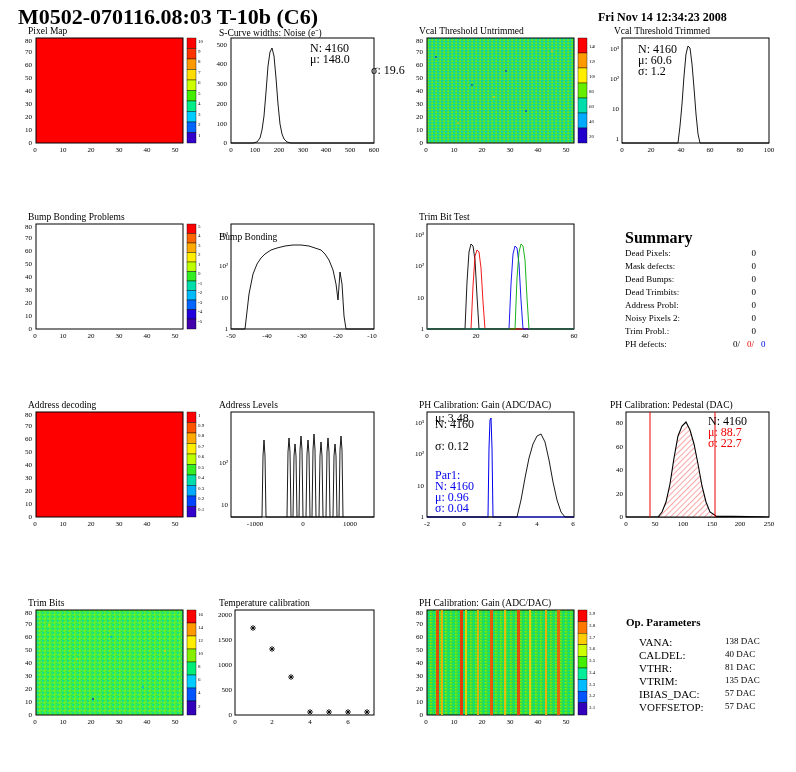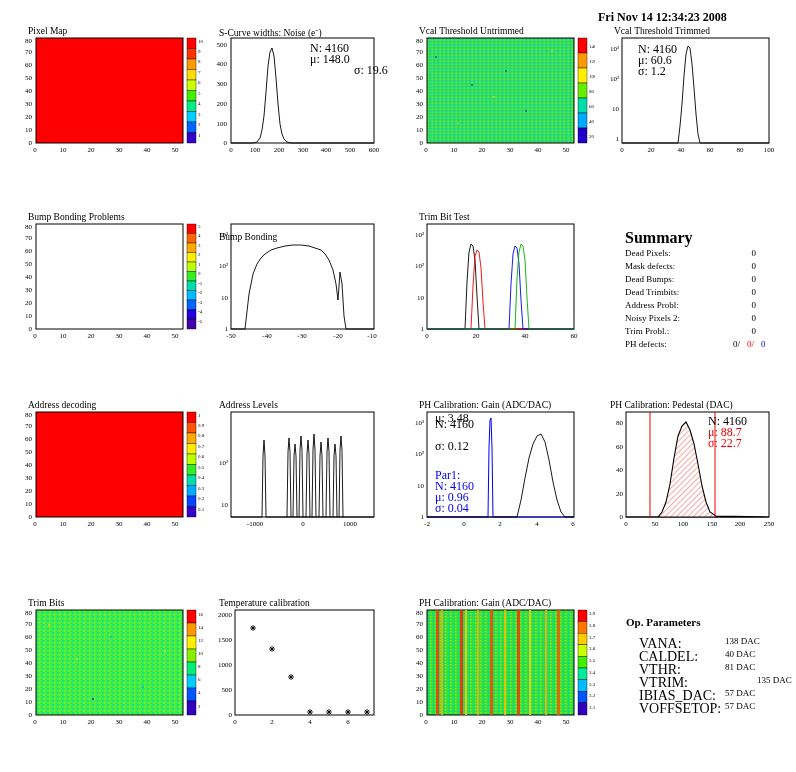--- a/index.html
+++ b/index.html
@@ -9,29 +9,30 @@
   .datestamp{position:absolute;left:598px;top:10px;font-size:12px;font-weight:bold;font-family:"Liberation Serif",serif;}
   .panel{position:absolute;}
   .ptitle{position:absolute;font-size:9.5px;font-family:"Liberation Serif",serif;white-space:nowrap;}
   .stat{position:absolute;font-size:12px;font-family:"Liberation Serif",serif;white-space:nowrap;}
   .stat.blue{color:#0000ee;}
   .stat.red{color:#ee0000;}
   .summary-title{position:absolute;font-size:16px;font-weight:bold;font-family:"Liberation Serif",serif;}
   .sum-lab{position:absolute;font-size:9px;font-family:"Liberation Serif",serif;white-space:nowrap;}
   .sum-val{position:absolute;font-size:9px;font-family:"Liberation Serif",serif;text-align:right;width:20px;}
   .op-title{position:absolute;font-size:11px;font-weight:bold;font-family:"Liberation Serif",serif;}
-  .op-lab{position:absolute;font-size:14px;font-family:"Liberation Serif",serif;white-space:nowrap;}
+  .op-lab{position:absolute;font-size:11px;font-family:"Liberation Serif",serif;white-space:nowrap;}
   .op-val{position:absolute;font-size:9px;font-family:"Liberation Serif",serif;white-space:nowrap;}
   svg{display:block;}
 </style>
 </head>
 <body>
 
 <div class="page">
 
+  <div class="title">M0502-070116.08:03 T-10b (C6)</div>
   <div class="datestamp">Fri Nov 14 12:34:23 2008</div>
 
   <div class="panel" style="left:14px;top:26px;width:190px;height:130px;">
     <div class="ptitle" style="left:14px;top:0px;">Pixel Map</div>
     <svg width="190" height="130">
       <rect x="22" y="12" width="147" height="105" fill="#ff0000" stroke="#000" stroke-width="1"></rect>
       <g font-size="7" font-family="Liberation Serif, serif">
         <text x="21" y="126" text-anchor="middle">0</text>
         <text x="49" y="126" text-anchor="middle">10</text>
         <text x="77" y="126" text-anchor="middle">20</text>
@@ -92,21 +93,21 @@
         <text x="22" y="119" text-anchor="end">0</text>
         <text x="22" y="100" text-anchor="end">100</text>
         <text x="22" y="80" text-anchor="end">200</text>
         <text x="22" y="60" text-anchor="end">300</text>
         <text x="22" y="40" text-anchor="end">400</text>
         <text x="22" y="21" text-anchor="end">500</text>
       </g>
     </svg>
     <div class="stat" style="left:105px;top:15px;">N: 4160</div>
     <div class="stat" style="left:105px;top:26px;">μ: 148.0</div>
-    <div class="stat" style="left:101px;top:37px;padding-left:48px;">σ: 19.6</div>
+    <div class="stat" style="left:118px;top:37px;padding-left:48px;">σ: 19.6</div>
   </div>
 
   <div class="panel" style="left:405px;top:26px;width:190px;height:130px;">
     <div class="ptitle" style="left:14px;top:0px;">Vcal Threshold Untrimmed</div>
     <svg width="190" height="130">
       <defs>
         <pattern id="noiseA" width="4" height="3" patternUnits="userSpaceOnUse">
           <rect width="4" height="3" fill="#33dd55"></rect>
           <rect x="0" y="0" width="1.4" height="1.4" fill="#00ddbb"></rect>
           <rect x="2.4" y="1.4" width="1.4" height="1.4" fill="#88ee00"></rect>
@@ -623,20 +624,20 @@
 
   <div class="panel" style="left:600px;top:598px;width:190px;height:130px;">
     <div class="op-title" style="left:26px;top:18px;">Op. Parameters</div>
     <div class="op-lab" style="left:39px;top:38px;">VANA:</div>
     <div class="op-val" style="left:125px;top:38px;">138 DAC</div>
     <div class="op-lab" style="left:39px;top:51px;">CALDEL:</div>
     <div class="op-val" style="left:125px;top:51px;">40 DAC</div>
     <div class="op-lab" style="left:39px;top:64px;">VTHR:</div>
     <div class="op-val" style="left:125px;top:64px;">81 DAC</div>
     <div class="op-lab" style="left:39px;top:77px;">VTRIM:</div>
-    <div class="op-val" style="left:125px;top:77px;margin-left:32px;">135 DAC</div>
+    <div class="op-val" style="left:125px;top:77px;">135 DAC</div>
     <div class="op-lab" style="left:39px;top:90px;">IBIAS_DAC:</div>
     <div class="op-val" style="left:125px;top:90px;">57 DAC</div>
     <div class="op-lab" style="left:39px;top:103px;">VOFFSETOP:</div>
     <div class="op-val" style="left:125px;top:103px;">57 DAC</div>
   </div>
 
 </div>
 
 </body></html>

